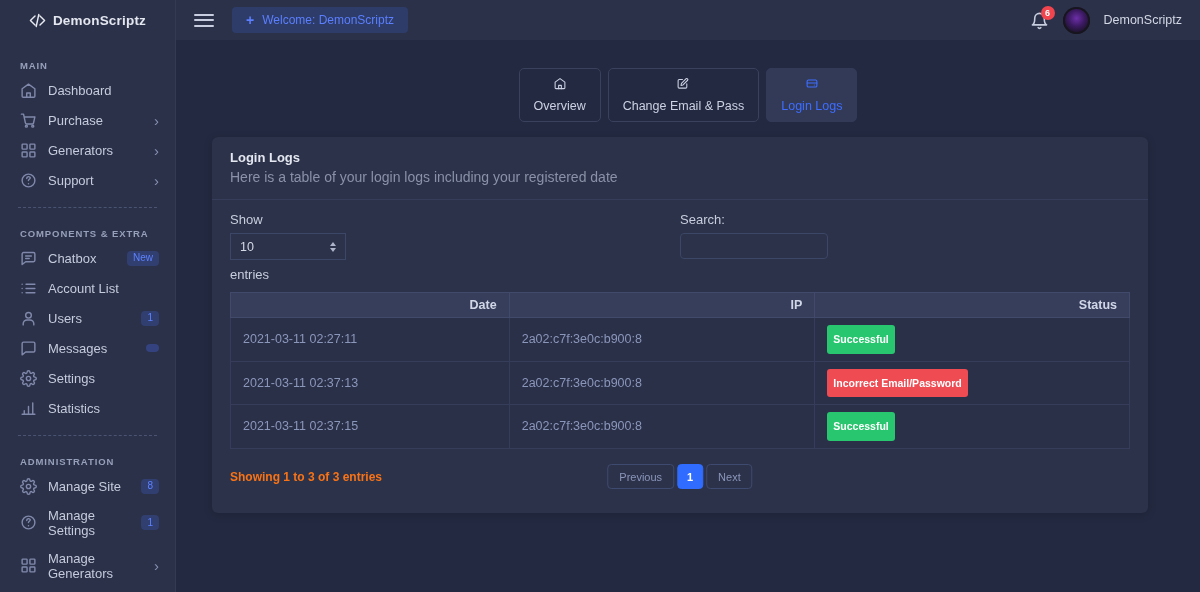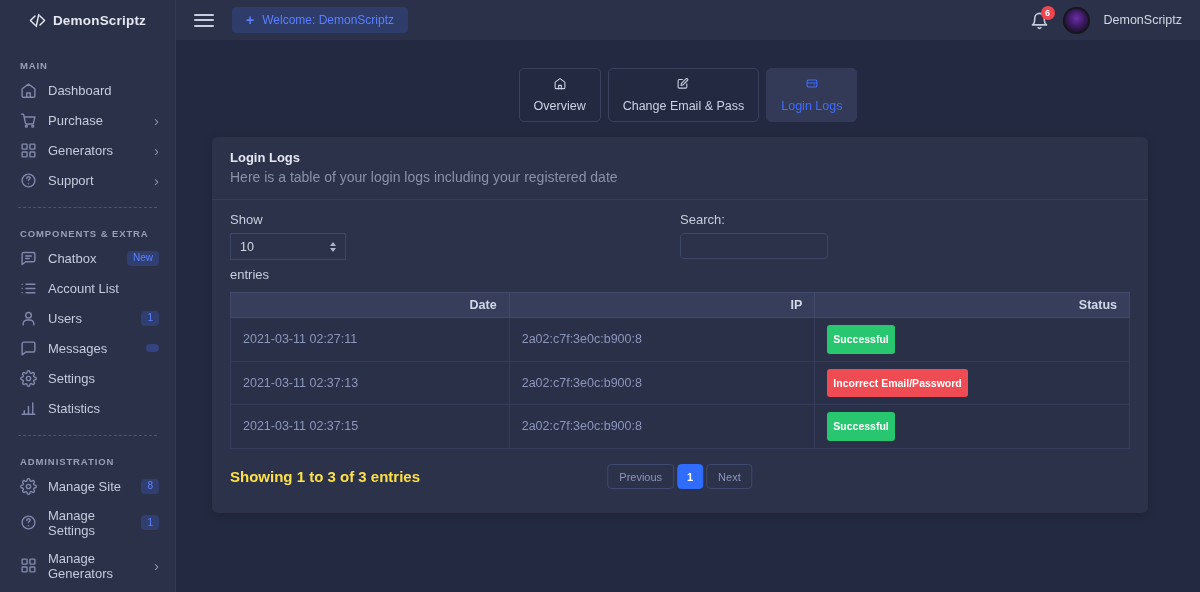--- a/index.html
+++ b/index.html
@@ -117,21 +117,21 @@
     padding:7px 12px; border:1px solid #353d5a;
   }
   .status-badge {
     display:inline-block; padding:8px 6px; border-radius:3px;
     font-size:10.5px; font-weight:700; color:#fff; line-height:1.2;
   }
   .status-badge.success { background:#28c76f; }
   .status-badge.danger { background:#ef4b53; }
   
   .card-footer { position:relative; margin-top:14px; height:28px; display:flex; align-items:center; }
-  .showing-text { font-size:15px; font-weight:600; color:#fde047; }
+  .showing-text { font-size:12px; font-weight:600; color:#f97316; }
   .pagination { position:absolute; left:50%; transform:translateX(-50%); display:flex; gap:3px; align-items:center; }
   .page-btn {
     height:25px; display:flex; align-items:center; justify-content:center;
     border:1px solid #3f4a70; border-radius:4px; background:transparent;
     color:#8b96bb; font-size:11px; font-family:inherit; padding:0 11px; cursor:pointer;
   }
   .page-btn.num { width:26px; padding:0; }
   .page-btn.active { background:#2f6cff; border-color:#2f6cff; color:#fff; font-weight:700; }
   svg { stroke:currentColor; fill:none; stroke-width:2; stroke-linecap:round; stroke-linejoin:round; }
 </style>

